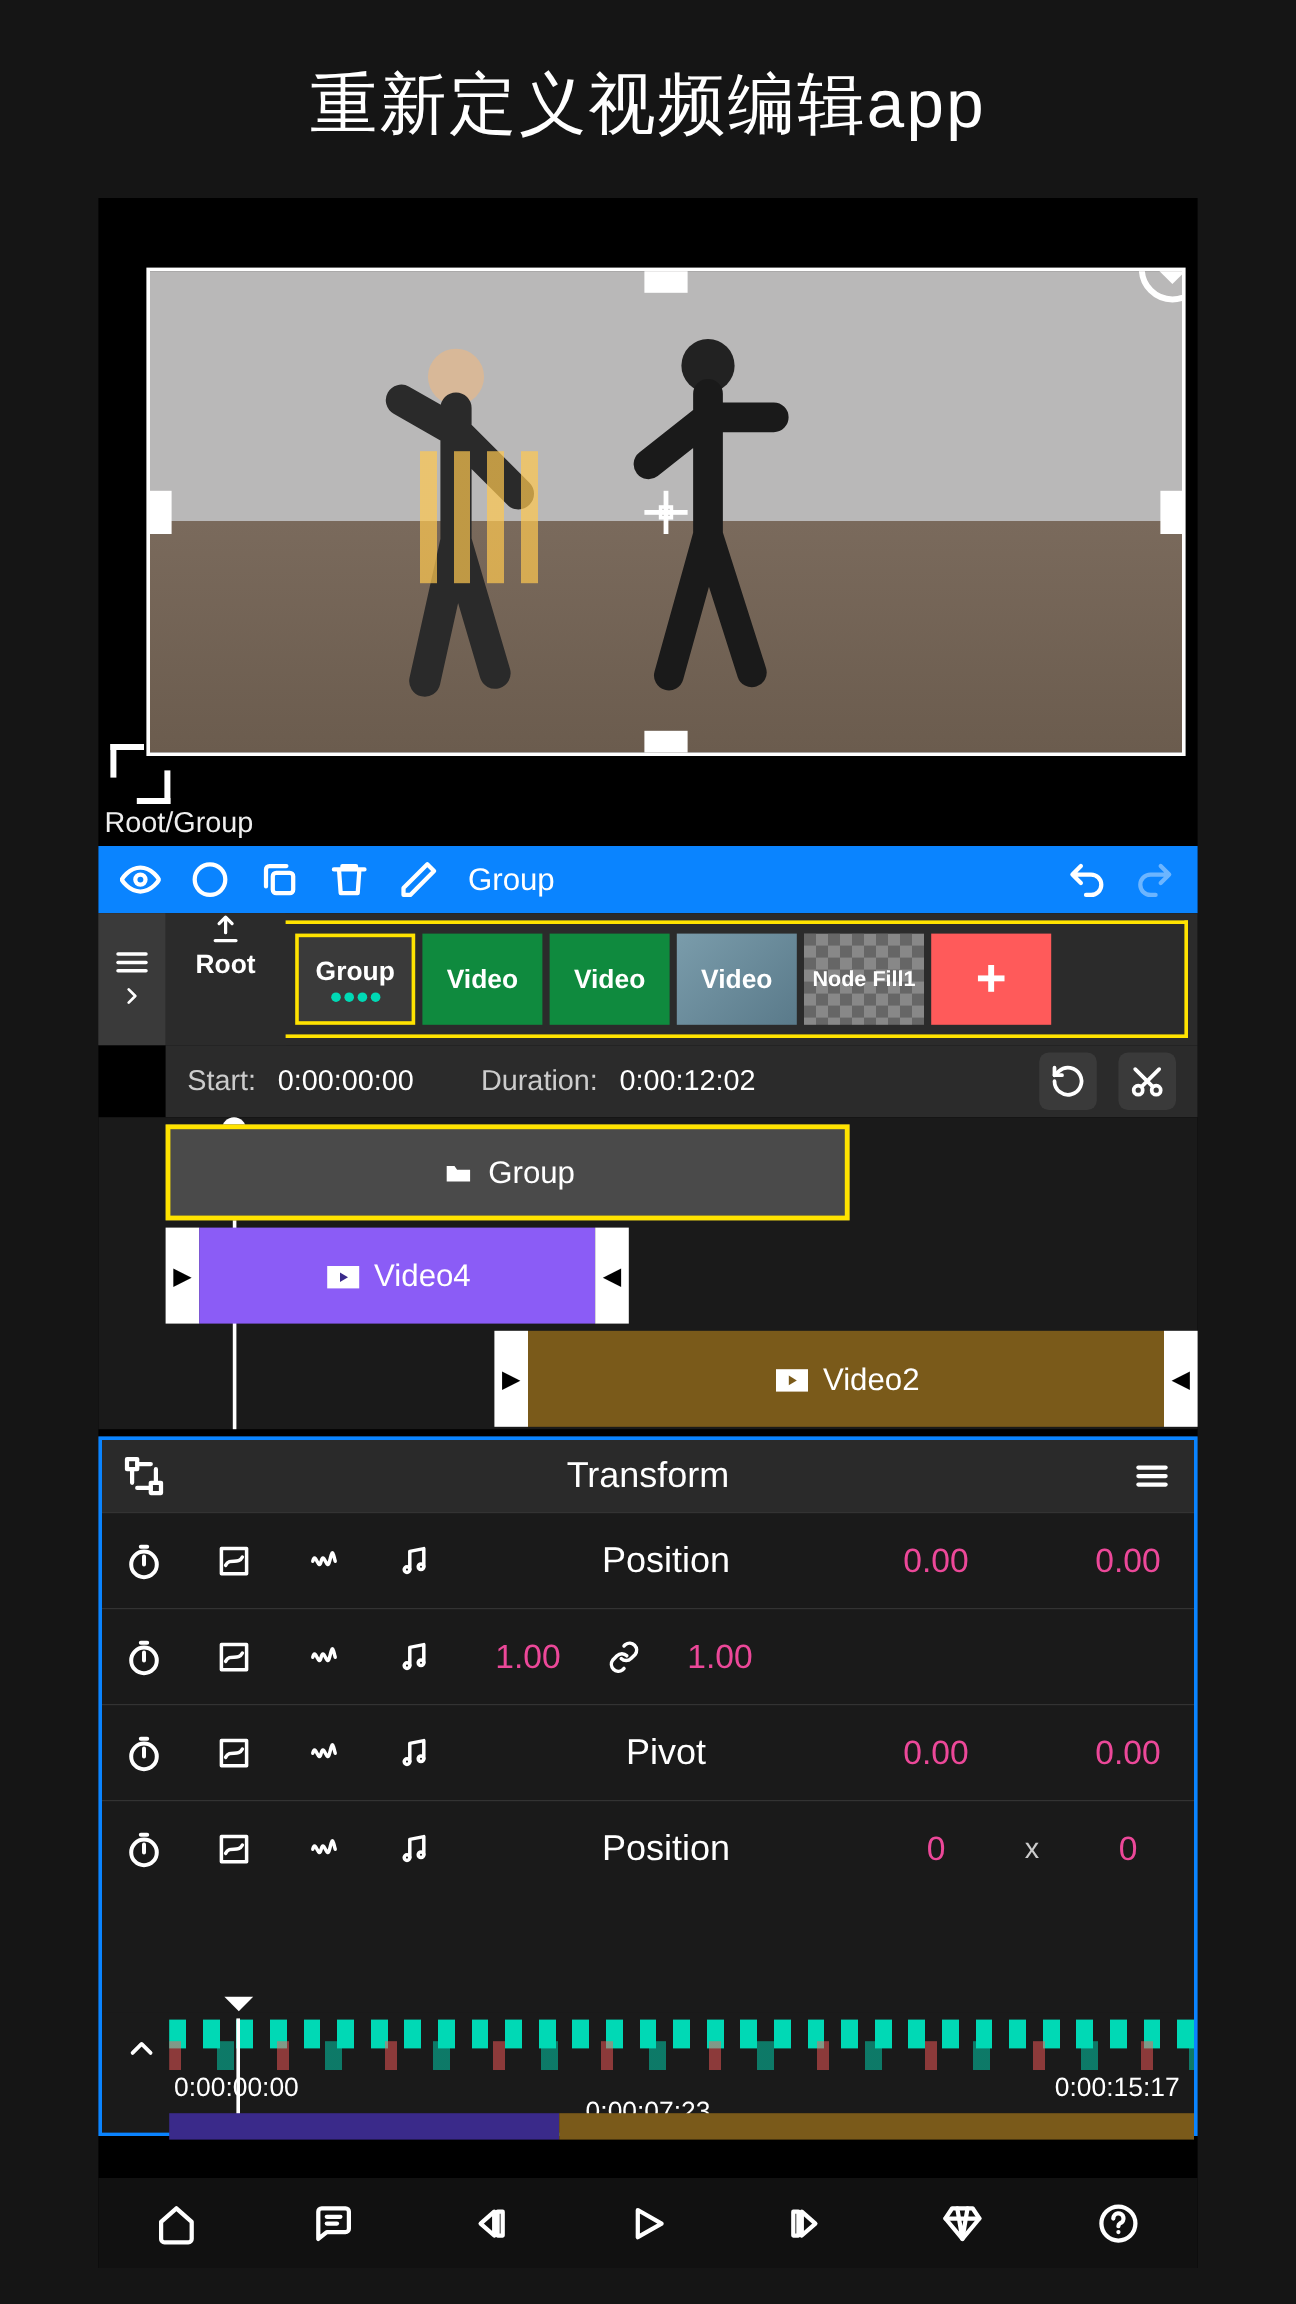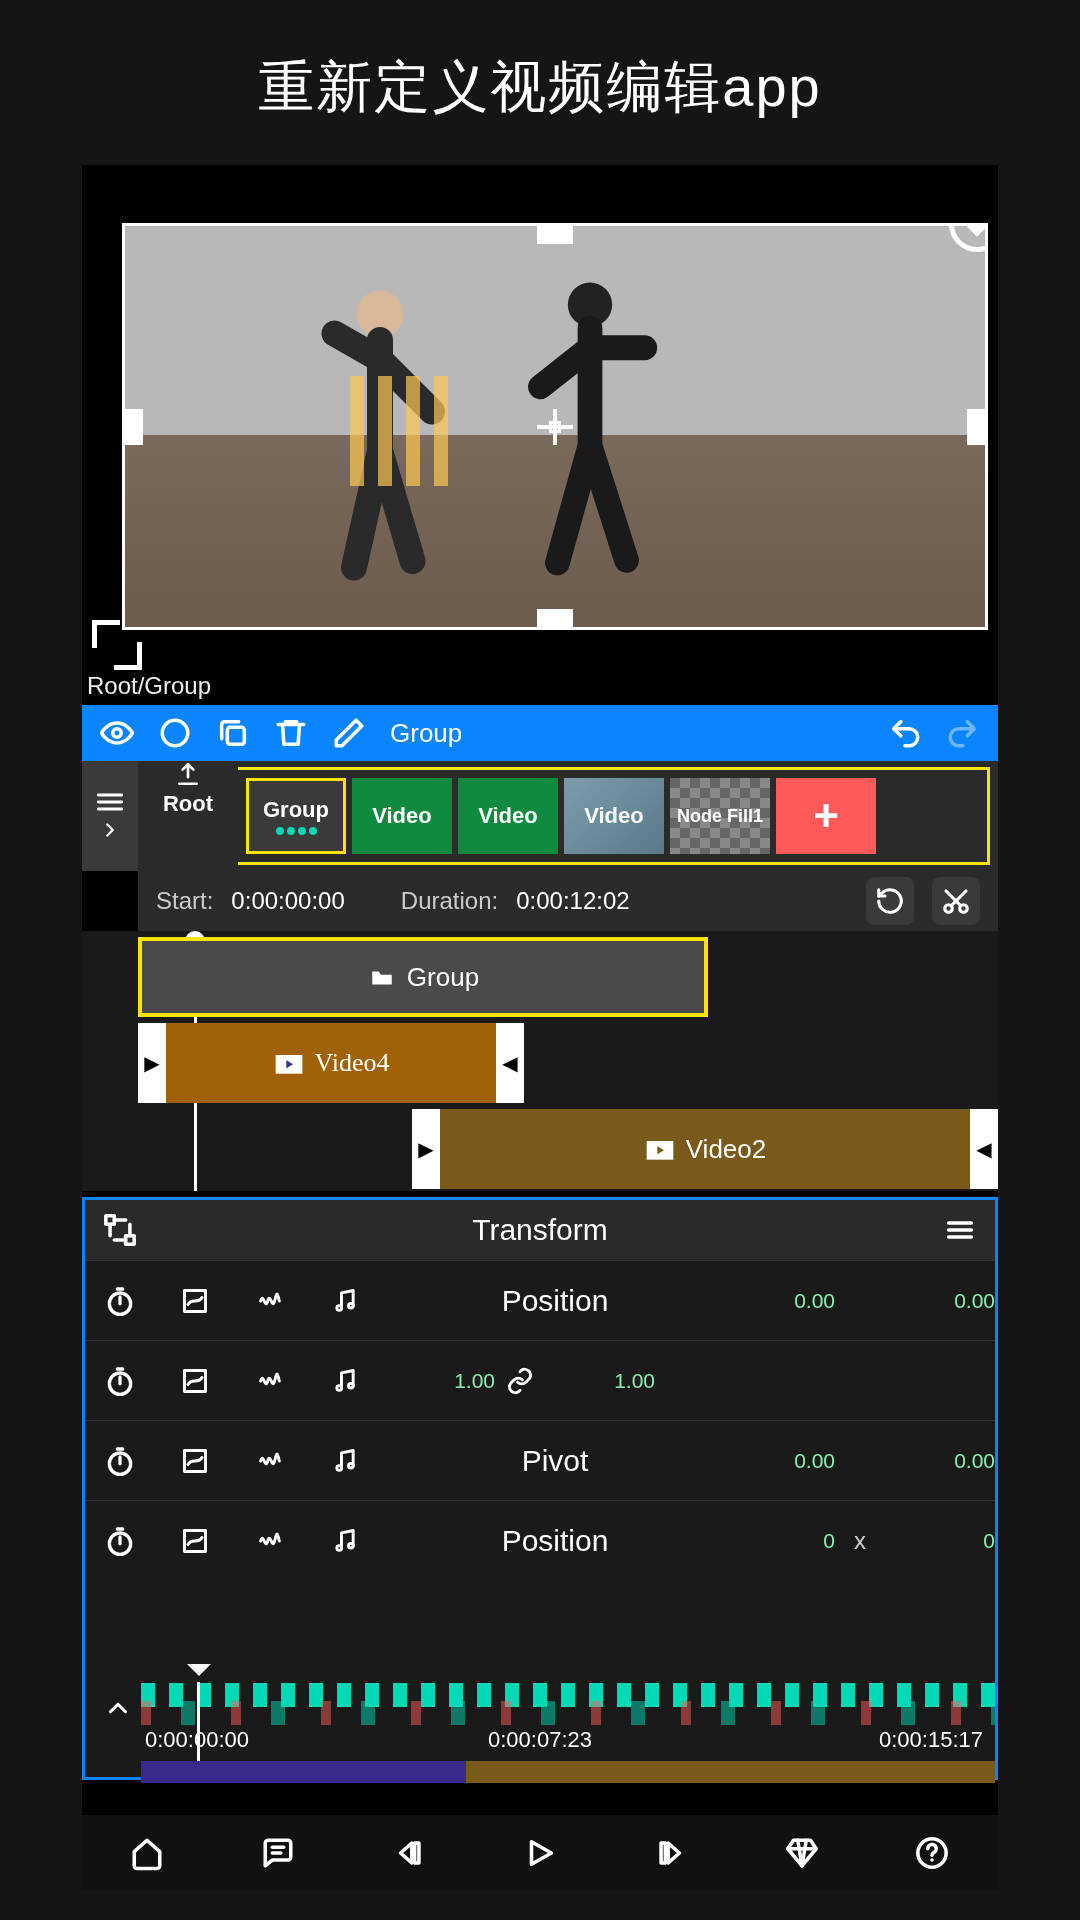--- a/index.html
+++ b/index.html
@@ -51,43 +51,43 @@
   .dur-bar .lab{color:#ccc;}
   .dur-bar .val{color:#fff;}
   .dur-bar .spacer{flex:1;}
   .dur-btn{width:48px;height:48px;border-radius:8px;background:#3a3a3a;display:flex;align-items:center;justify-content:center;}
   .dur-btn svg{width:30px;height:30px;}
   
   .tracks{position:absolute;left:0;right:0;top:766px;height:260px;background:#1a1a1a;}
   .track{position:relative;height:80px;margin-top:6px;}
   .track-clip{position:absolute;height:80px;display:flex;align-items:center;justify-content:center;font-size:26px;gap:10px;}
   .t-group{background:#4a4a4a;border:4px solid #ffe300;}
-  .t-vid4{background:#a16207;font-family:Liberation Serif, serif;}
+  .t-vid4{background:#8b5cf6;}
   .t-vid2{background:#7a5a1a;}
   .mini-handle{position:absolute;width:28px;height:80px;background:#fff;color:#000;display:flex;align-items:center;justify-content:center;font-size:20px;}
   .playhead{position:absolute;left:112px;top:2px;bottom:0;width:3px;background:#fff;}
   .playhead::before{content:"";position:absolute;left:-9px;top:-2px;width:20px;height:20px;background:#fff;border-radius:50%;}
   
   .xform{position:absolute;left:0;right:0;top:1032px;bottom:110px;border:3px solid #0a84ff;background:#1a1a1a;}
   .xform-header{height:60px;background:#2a2a2a;display:flex;align-items:center;justify-content:center;font-size:30px;position:relative;}
   .xform-header .left-ic{position:absolute;left:18px;}
   .xform-header .right-ic{position:absolute;right:18px;}
   .prop-row{height:80px;display:flex;align-items:center;border-top:1px solid #333;}
   .cell-a{width:70px;display:flex;justify-content:center;}
   .cell-b{width:80px;display:flex;justify-content:center;}
   .cell-c{width:70px;display:flex;justify-content:center;}
   .cell-d{width:80px;display:flex;justify-content:center;}
   .prop-name{flex:1;text-align:center;font-size:30px;color:#fff;}
-  .prop-val{width:110px;text-align:right;font-size:21px;color:#86efac;}
+  .prop-val{width:110px;text-align:center;font-size:28px;color:#ec4899;}
   .link-ic{width:50px;display:flex;justify-content:center;}
   .marker-row{position:absolute;left:56px;right:0;bottom:70px;height:24px;background:repeating-linear-gradient(90deg,#00d9b5 0 14px,transparent 14px 28px);}
   .marker-row.m2{bottom:52px;opacity:.5;background:repeating-linear-gradient(90deg,#ff5a5a 0 10px,transparent 10px 40px,#00d9b5 40px 54px,transparent 54px 90px);}
   .time-label-row{position:absolute;left:0;right:0;bottom:18px;height:32px;font-size:22px;display:flex;}
   .expand-ic{position:absolute;left:18px;bottom:50px;}
-  .tt1{position:absolute;left:60px;} .tt2{position:absolute;left:50%;transform:translateX(-50%);} .tt3{position:absolute;right:12px;}
+  .tt1{position:absolute;left:60px;} .tt2{position:absolute;left:50%;transform:translateX(-50%);margin-top:20px;} .tt3{position:absolute;right:12px;}
   .ruler-ph{position:absolute;left:112px;bottom:0;height:95px;width:3px;background:#fff;}
   .ruler-ph::before{content:"";position:absolute;left:-10px;top:-18px;border:12px solid transparent;border-top-color:#fff;}
   .thumb-strip{position:absolute;left:56px;right:0;bottom:-6px;height:22px;display:flex;}
   .thumb-strip .ts{flex:1;}
   .ts1{background:#3a2a8a;} .ts2{background:#7a5a1a;}
   
   .bottom{position:absolute;left:0;right:0;bottom:0;height:75px;background:#111;display:flex;align-items:center;justify-content:space-around;}
   .bottom .ic svg{width:40px;height:40px;}
   svg{stroke:#fff;fill:none;stroke-width:2.5;stroke-linecap:round;stroke-linejoin:round;}
 </style>

